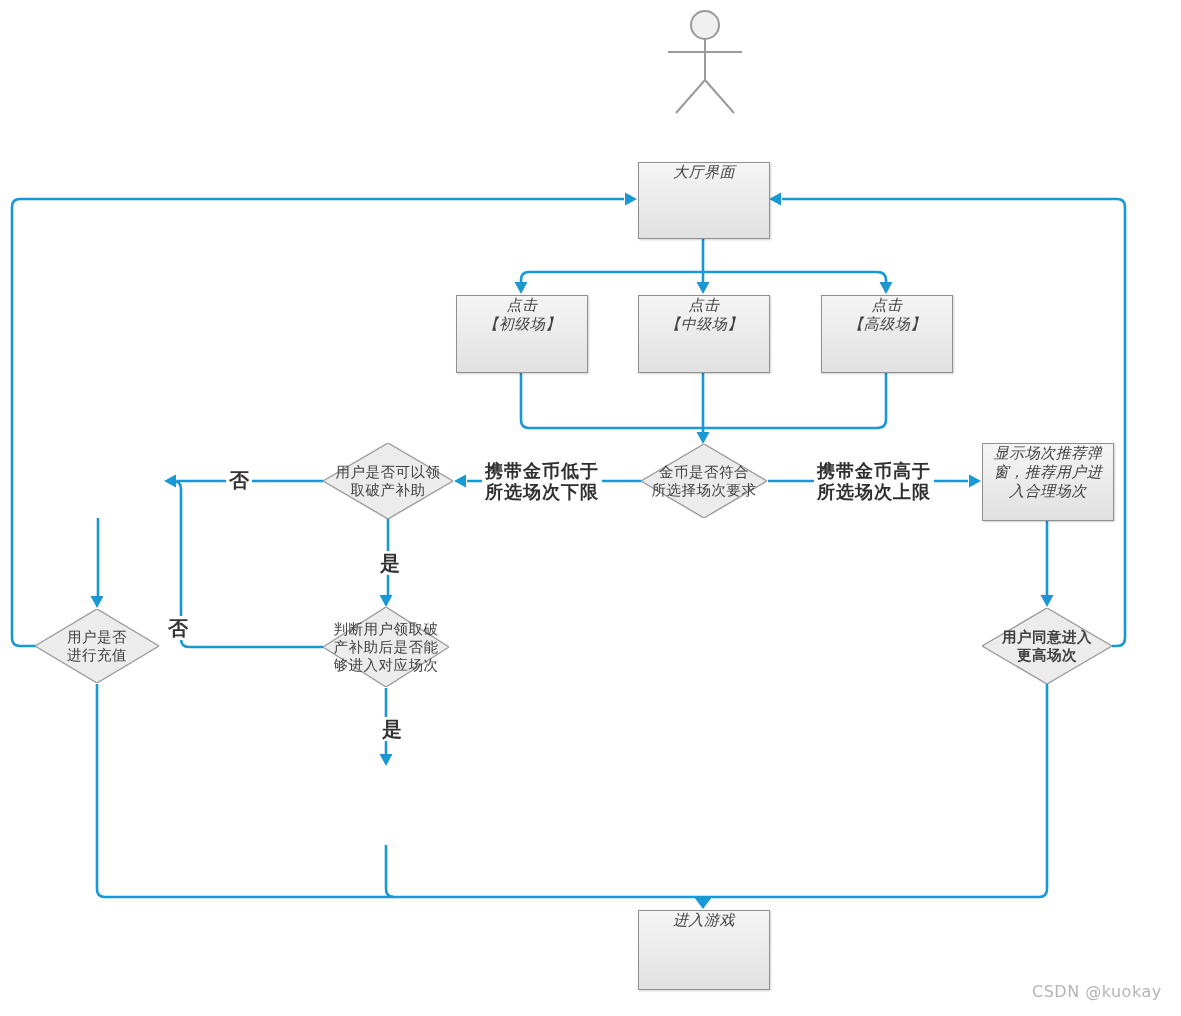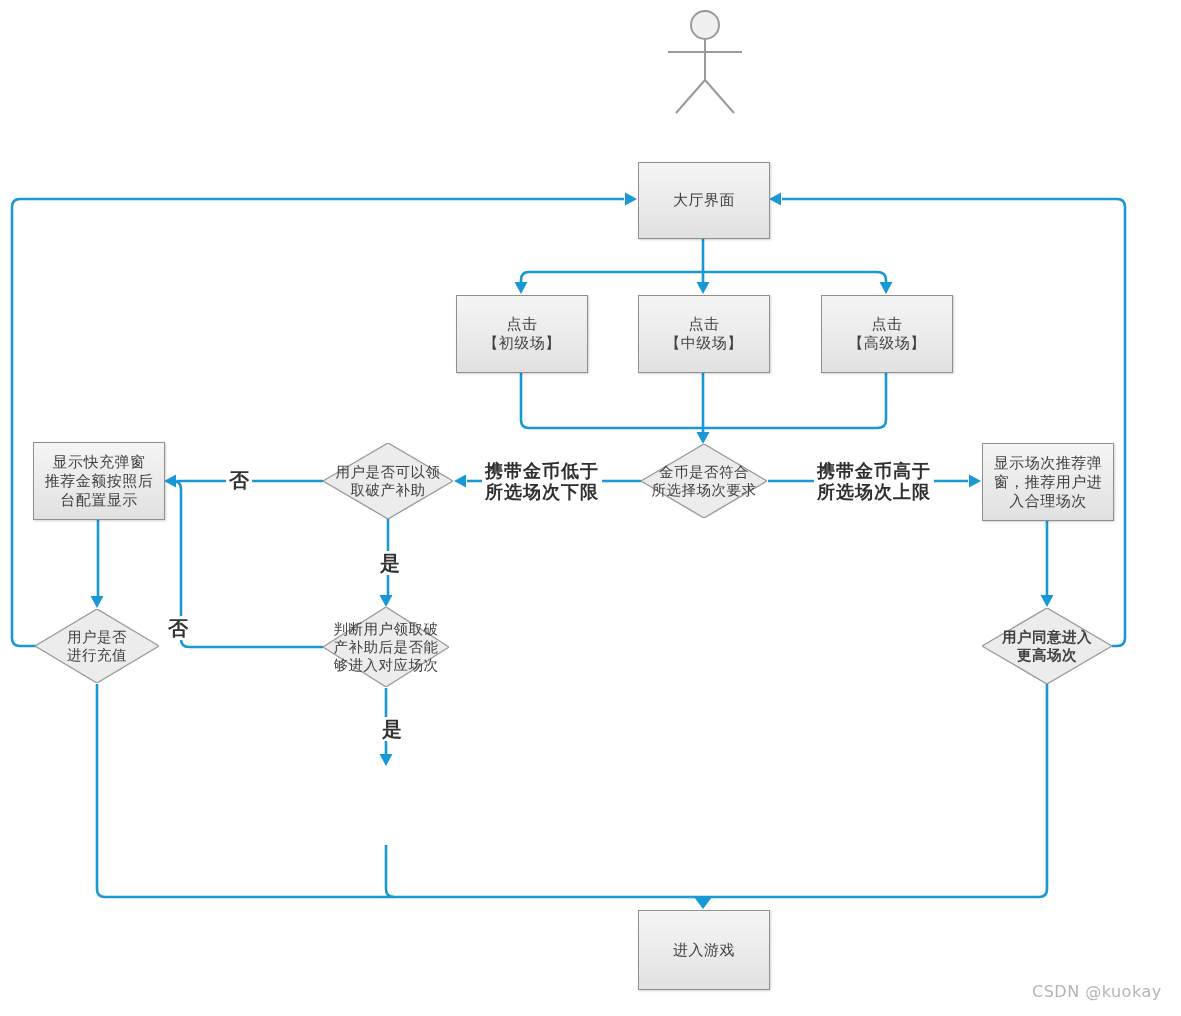--- a/index.html
+++ b/index.html
@@ -11,21 +11,21 @@
   .edge{fill:none;stroke:#1898d5;stroke-width:2.6px;}
   .arrow{fill:#1898d5;stroke:none;}
   .actor-line{fill:none;stroke:#9a9a9a;stroke-width:2px;}
   .actor-head{fill:#f0f0f0;stroke:#9a9a9a;stroke-width:2px;}
 
   .node{position:absolute;z-index:1;}
   .box{
     background:linear-gradient(#f5f5f5,#e1e1e1);
     border:1px solid #8f8f8f;
     box-shadow:1px 1px 2px rgba(0,0,0,0.18);
-    display:flex;align-items:center;justify-content:center;
+    display:flex;align-items:flex-start;justify-content:center;font-style:italic;
   }
   .node-label{
     color:#404040;font-size:15px;line-height:19px;text-align:center;
     white-space:pre-line;letter-spacing:0.5px;
   }
   .diamond{background:transparent;}
   .diamond svg{position:absolute;left:0;top:0;width:100%;height:100%;}
   .diamond-shape{fill:#ececec;stroke:#9b9b9b;stroke-width:1.4px;}
   .diamond .node-label{
     position:absolute;inset:0;display:flex;align-items:center;justify-content:center;
@@ -116,25 +116,20 @@
   <div class="node box" style="left:638px;top:295px;width:130px;height:76px;">
     <span class="node-label">点击
 【中级场】</span>
   </div>
 
   <div class="node box" style="left:821px;top:295px;width:130px;height:76px;">
     <span class="node-label">点击
 【高级场】</span>
   </div>
 
-  <div class="node box" style="left:33px;top:442px;width:130px;height:76px;">
-    <span class="node-label">显示快充弹窗
-推荐金额按照后
-台配置显示</span>
-  </div>
 
   <div class="node box" style="left:982px;top:443px;width:130px;height:76px;">
     <span class="node-label">显示场次推荐弹
 窗，推荐用户进
 入合理场次</span>
   </div>
 
 
   <div class="node box" style="left:638px;top:910px;width:130px;height:78px;">
     <span class="node-label">进入游戏</span>

